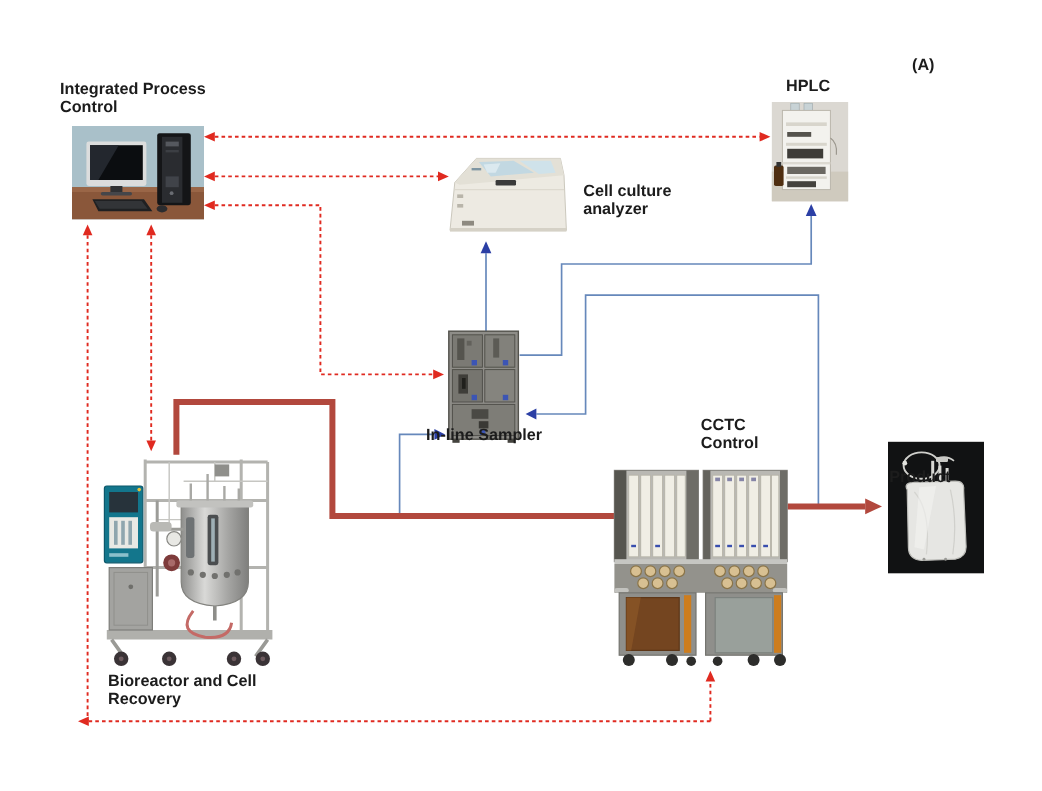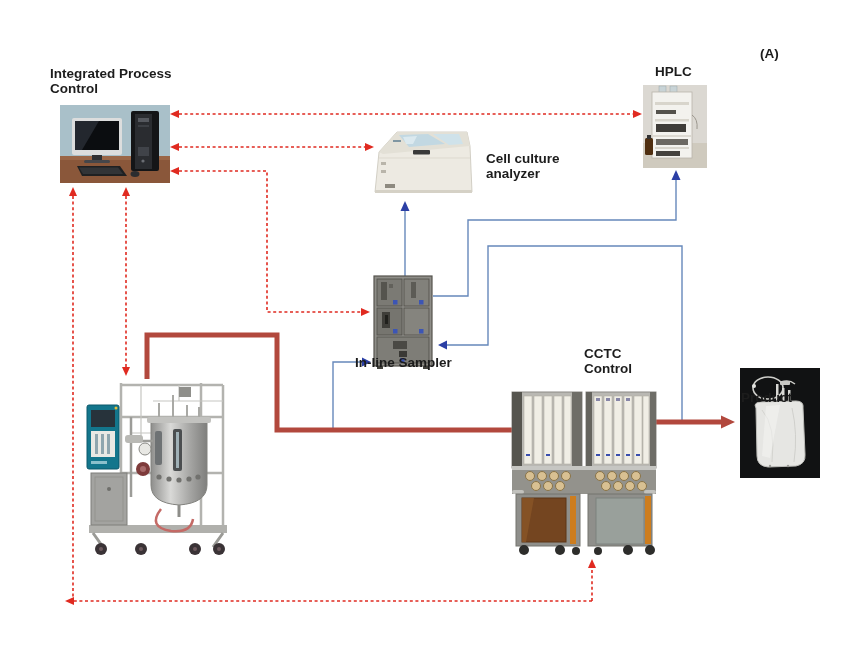--- a/index.html
+++ b/index.html
@@ -356,14 +356,18 @@
 
   <div class="lbl" style="left:355px; top:355px;">In-line Sampler</div>
 
   <div class="lbl" style="left:584px; top:346px;">
     <div>CCTC</div>
     <div>Control</div>
   </div>
 
   <div class="lbl" style="left:741px; top:345px;margin-top:45px;">Product</div>
 
+  <div class="lbl" style="left:90px; top:560px;">
+    <div>Bioreactor and Cell</div>
+    <div>Recovery</div>
+  </div>
 
 </div>
 
 </body></html>

